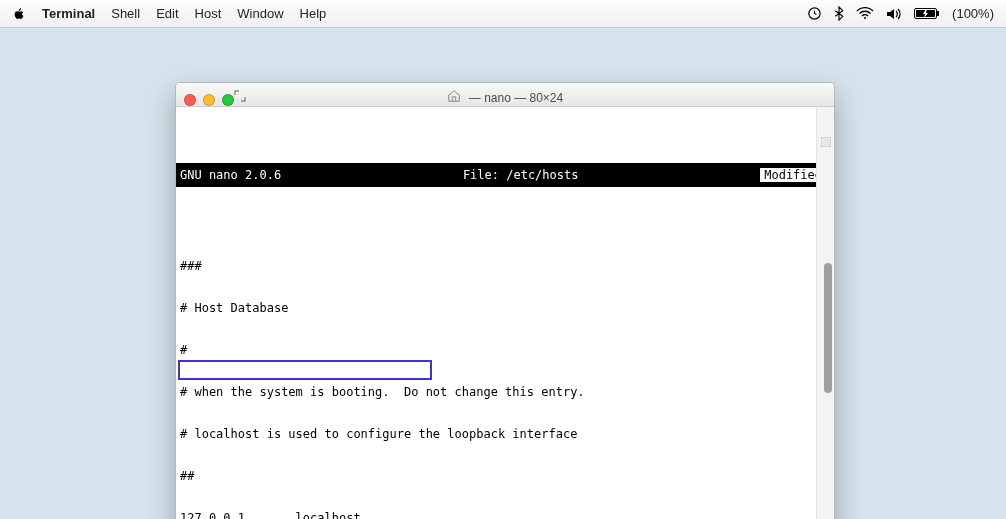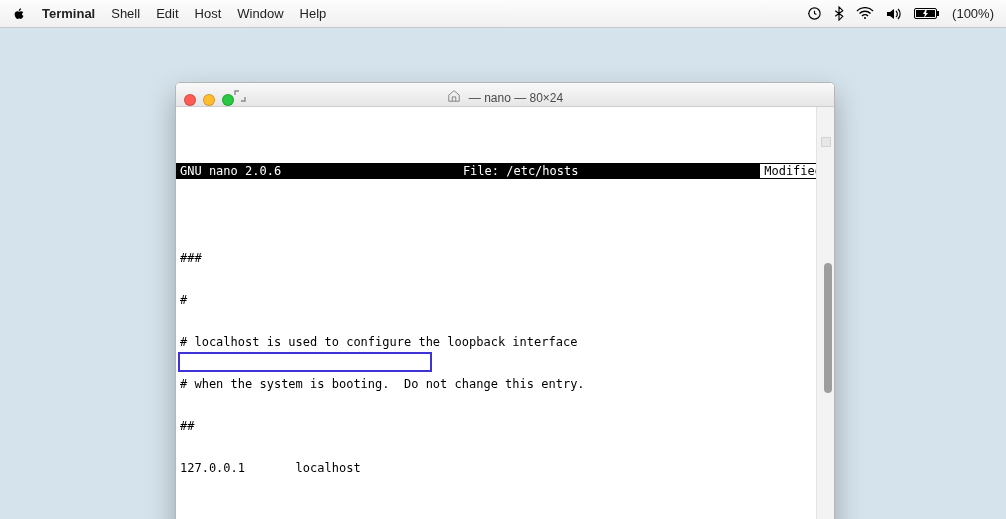--- a/index.html
+++ b/index.html
@@ -75,21 +75,21 @@
       background: #fff;
       color: #000;
       position: relative;
       white-space: pre;
     }
     .nano-header {
       background: #000;
       color: #fff;
       display: flex;
       padding: 1px 4px;
-      height: 16px;
+      height: 24px;
       align-items: center;
     }
     .nano-header .left { flex: 0 0 auto; }
     .nano-header .center { flex: 1; text-align: center; }
     .nano-header .right { flex: 0 0 auto; background:#fff; color:#000; padding: 0 4px; margin-right: 4px;}
     .term-scroll-gutter {
       position: absolute;
       right: 0; top: 0; bottom: 0;
       width: 18px;
       background: #f3f3f3;
@@ -210,23 +210,24 @@
     </div>
 
     <div class="nano-header">
       <span class="left">GNU nano 2.0.6</span>
       <span class="center">File: /etc/hosts</span>
       <span class="right">Modified</span>
     </div>
 
     <div class="term-body">
       <div class="line">###</div>
+      <div class="line"># Host Database</div>
       <div class="line">#</div>
+      <div class="line"># when the system is booting.  Do not change this entry.</div>
       <div class="line"># localhost is used to configure the loopback interface</div>
-      <div class="line"># when the system is booting.  Do not change this entry.</div>
       <div class="line">##</div>
       <div class="line">127.0.0.1       localhost</div>
       
       
       
       
       <div class="highlight-box" style="top:131px;"></div>
 
       
     </div>

